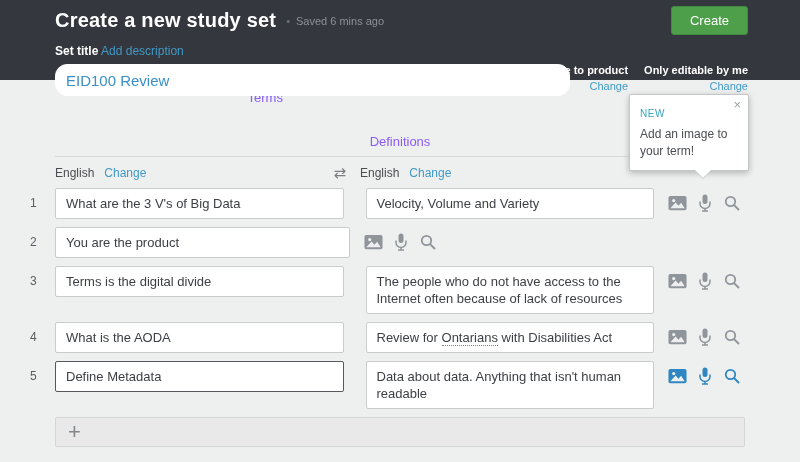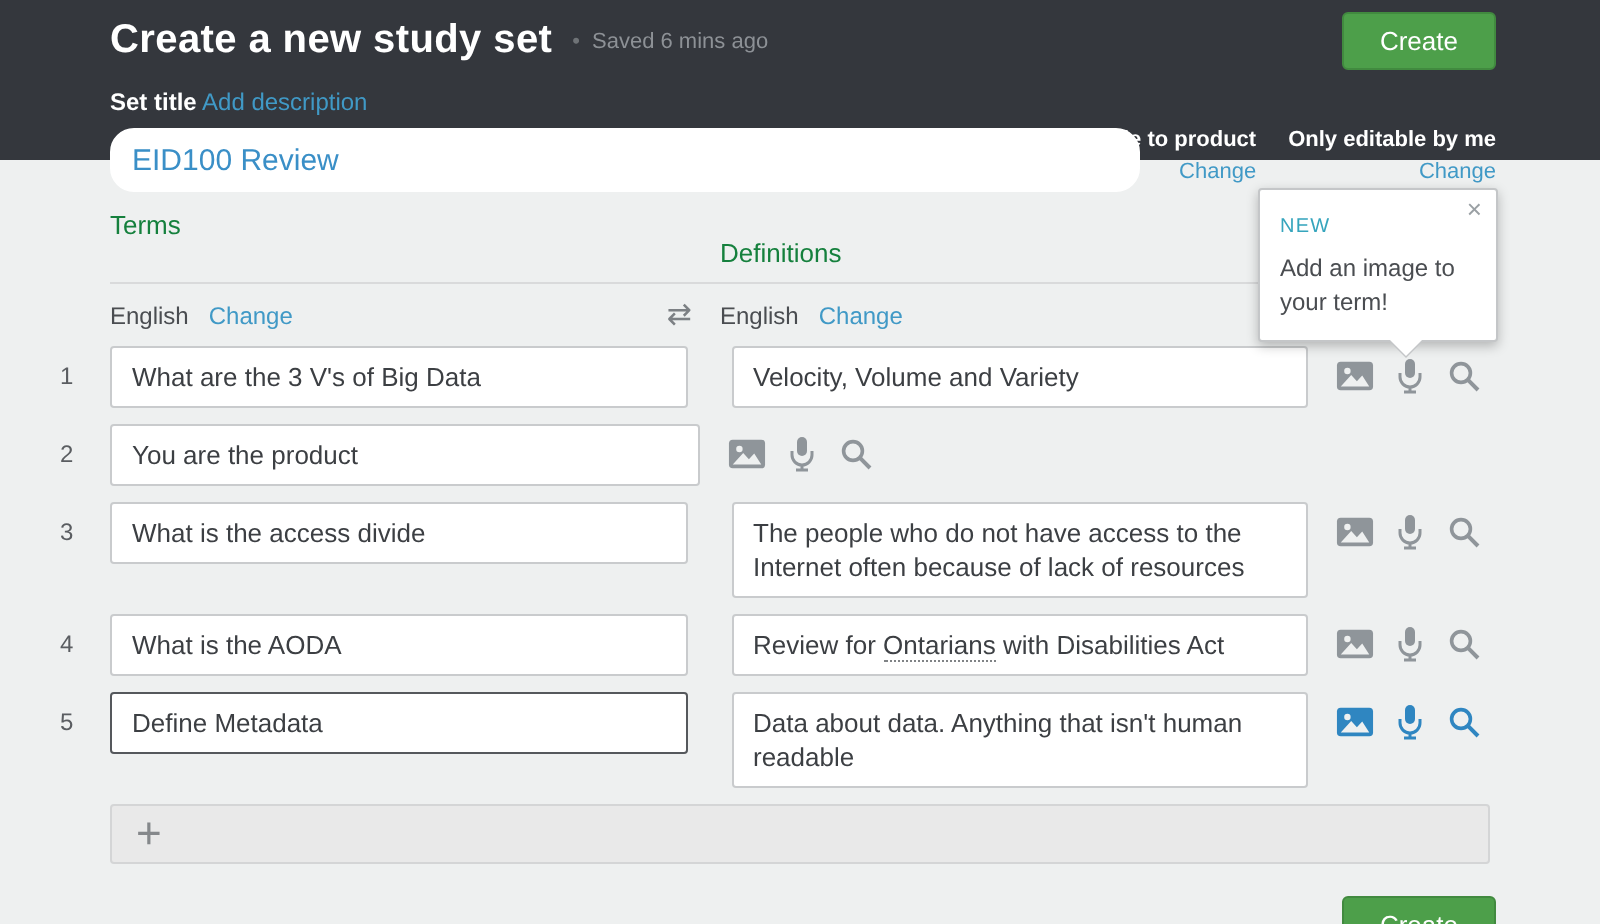--- a/index.html
+++ b/index.html
@@ -59,21 +59,21 @@
   .tooltip::after {
     content: ""; position: absolute; bottom: -8px; left: 65px;
     border: 8px solid transparent; border-top-color: #ffffff; border-bottom: 0;
   }
 
   
   .main { padding: 0 55px; }
   .col-headers {
     display: flex; align-items: center;
     border-bottom: 1px solid #d9dadb;
-    padding: 10px 0 7px; font-size: 13px; color: #15803d;
+    padding: 10px 0 7px; font-size: 13px; color: #8b5cf6; flex-direction: column;
   }
   .col-terms { width: 305px; }
   .col-defs { flex: 1; margin-top: 29px; }
   .lang-row { display: flex; align-items: center; padding: 8px 0; font-size: 12px; }
   .lang-terms { width: 305px; display: flex; align-items: center; }
   .lang-defs { display: flex; align-items: center; }
   .lang-name { color: #4a4d51; margin-right: 10px; }
   .swap { margin-left: auto; margin-right: 14px; color: #7c8084; font-size: 15px; cursor: pointer; line-height: 1; }
 
   .row { display: flex; align-items: flex-start; margin-bottom: 8px; position: relative; }
@@ -209,21 +209,21 @@
           <svg width="16" height="16" viewBox="0 0 16 16">
               <circle cx="6.5" cy="6.5" r="4.7" fill="none" stroke="currentColor" stroke-width="1.8"></circle>
               <line x1="10.1" y1="10.1" x2="15" y2="15" stroke="currentColor" stroke-width="2"></line>
             </svg>
         </span>
       </div>
     </div>
 
     <div class="row">
       <span class="row-num">3</span>
-      <div class="cell cell-term">What is the access divide</div>
+      <div class="cell cell-term">Terms is the digital divide</div>
       <div class="cell cell-def">The people who do not have access to the Internet often because of lack of resources</div>
       <div class="icons">
         <span class="icon-cell">
           <svg width="19" height="16" viewBox="0 0 20 16">
               <rect x="0.5" y="0.5" width="19" height="15" rx="2" fill="currentColor"></rect>
               <circle cx="6" cy="5.4" r="1.7" fill="#eef0f0"></circle>
               <path d="M2.5 13.5 L8 7.5 L11 10.8 L13.8 7.8 L17.5 13.5 Z" fill="#eef0f0"></path>
             </svg>
         </span>
         <span class="icon-cell">

